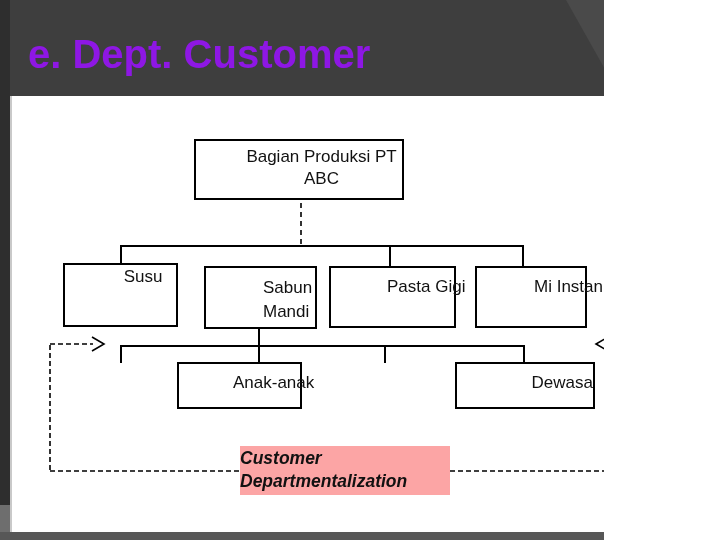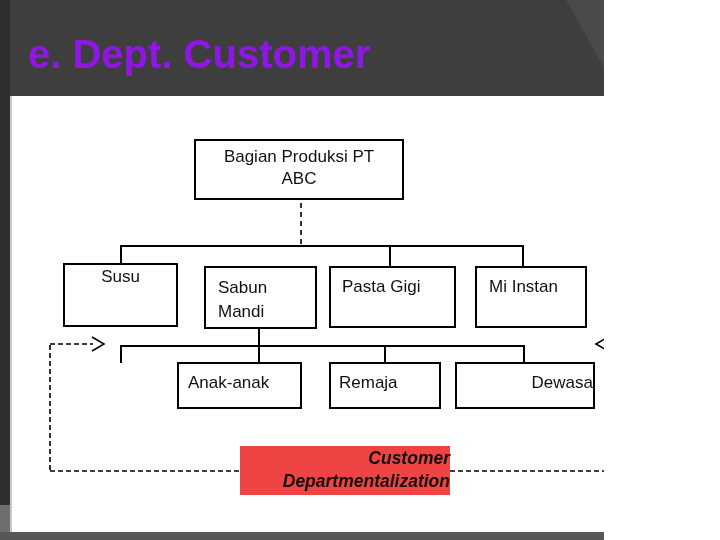--- a/index.html
+++ b/index.html
@@ -19,24 +19,24 @@
     padding-top:12px;font-size:40px;font-weight:bold;color:var(--title);letter-spacing:0;}
   .left-strip{position:absolute;left:0;top:0;width:10px;height:505px;background:var(--left-strip);}
   .left-strip-lower{position:absolute;left:0;top:505px;width:10px;height:35px;background:var(--left-strip-lower);}
   .content-edge{position:absolute;left:10px;top:96px;width:2px;height:436px;background:#C9C9C9;}
   .bottom-bar{position:absolute;left:0;top:532px;width:720px;height:8px;background:var(--bottom-bar);}
 
   
   .connector-layer{position:absolute;left:0;top:0;width:720px;height:540px;}
   .node{position:absolute;background:#fff;border:2px solid var(--line);color:#111;
     font-size:17px;line-height:23px;}
-  .node .ln{white-space:nowrap;}
+  .node .ln{white-space:nowrap;margin-left:45px;}
   .align-c{text-align:center;}
   .align-l{text-align:left;}
-  .caption{position:absolute;left:240px;top:446px;width:210px;background:#ef4444;text-align:right;
+  .caption{position:absolute;left:240px;top:446px;width:210px;background:#fca5a5;text-align:left;
     font-size:17.5px;line-height:23px;font-style:italic;font-weight:bold;color:#111;padding:1px 0 2px 0;}
 </style>
 </head>
 <body>
 
 <div class="slide">
 
   <div class="header">
     <div class="header-accent"></div>
   </div>
@@ -94,23 +94,20 @@
   <div class="node align-l" style="left:329px;top:266px;width:127px;height:62px;padding:7px 0 0 11px;">
     <div class="ln">Pasta Gigi</div>
   </div>
   <div class="node align-l" style="left:475px;top:266px;width:112px;height:62px;padding:7px 8px 0 12px;">
     <div class="ln">Mi Instan</div>
   </div>
 
   <div class="node align-l" style="left:177px;top:362px;width:125px;height:47px;padding:7px 4px 0 9px;">
     <div class="ln">Anak-anak</div>
   </div>
-  <div class="node align-l" style="left:329px;top:362px;width:112px;height:47px;padding:7px 0 0 8px;">
-    <div class="ln">Remaja</div>
-  </div>
   <div class="node align-c" style="left:455px;top:362px;width:140px;height:47px;padding-top:7px;text-align:right;">
     <div class="ln">Dewasa</div>
   </div>
 
   <div class="caption">
     <div class="ln">Customer</div>
     <div class="ln">Departmentalization</div>
   </div>
 
 </div>

